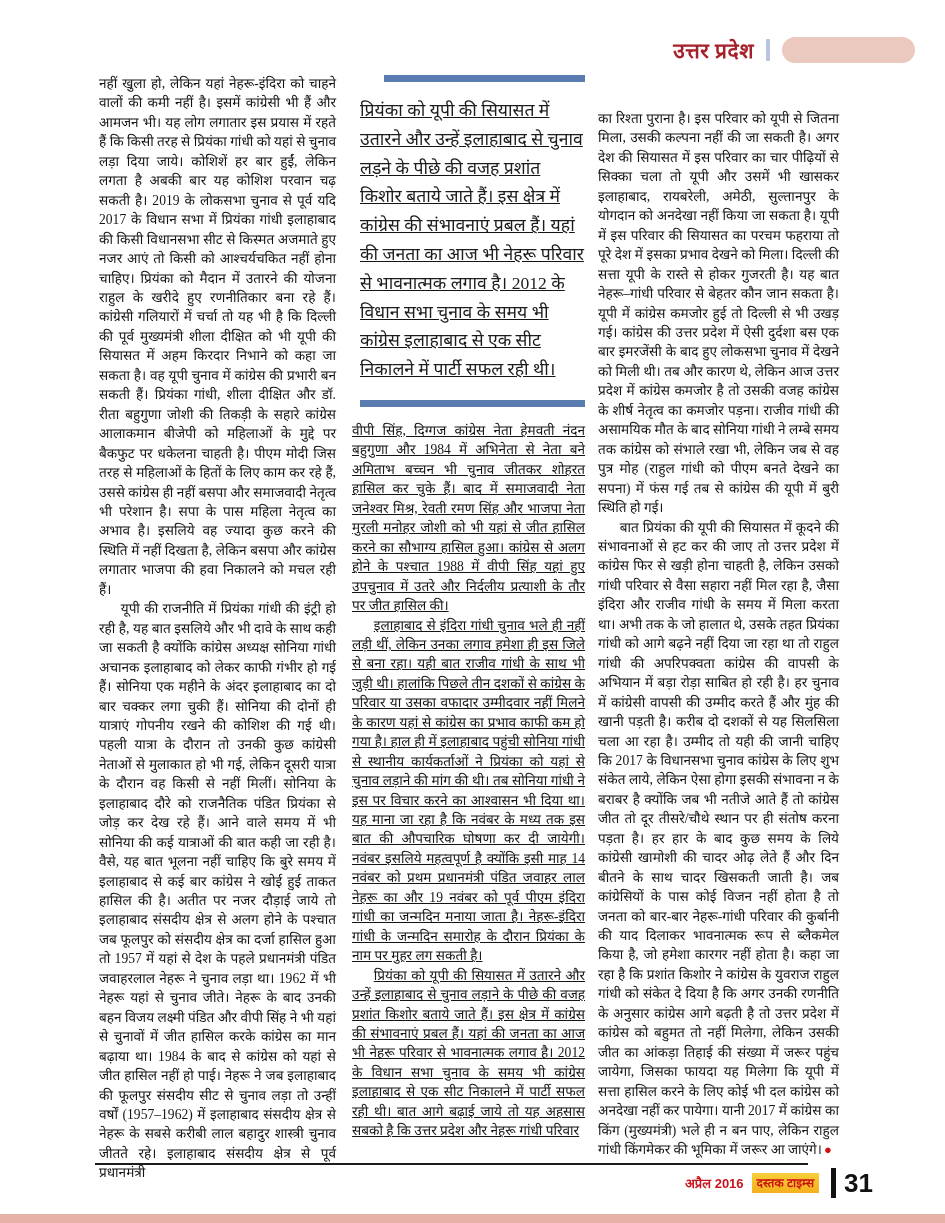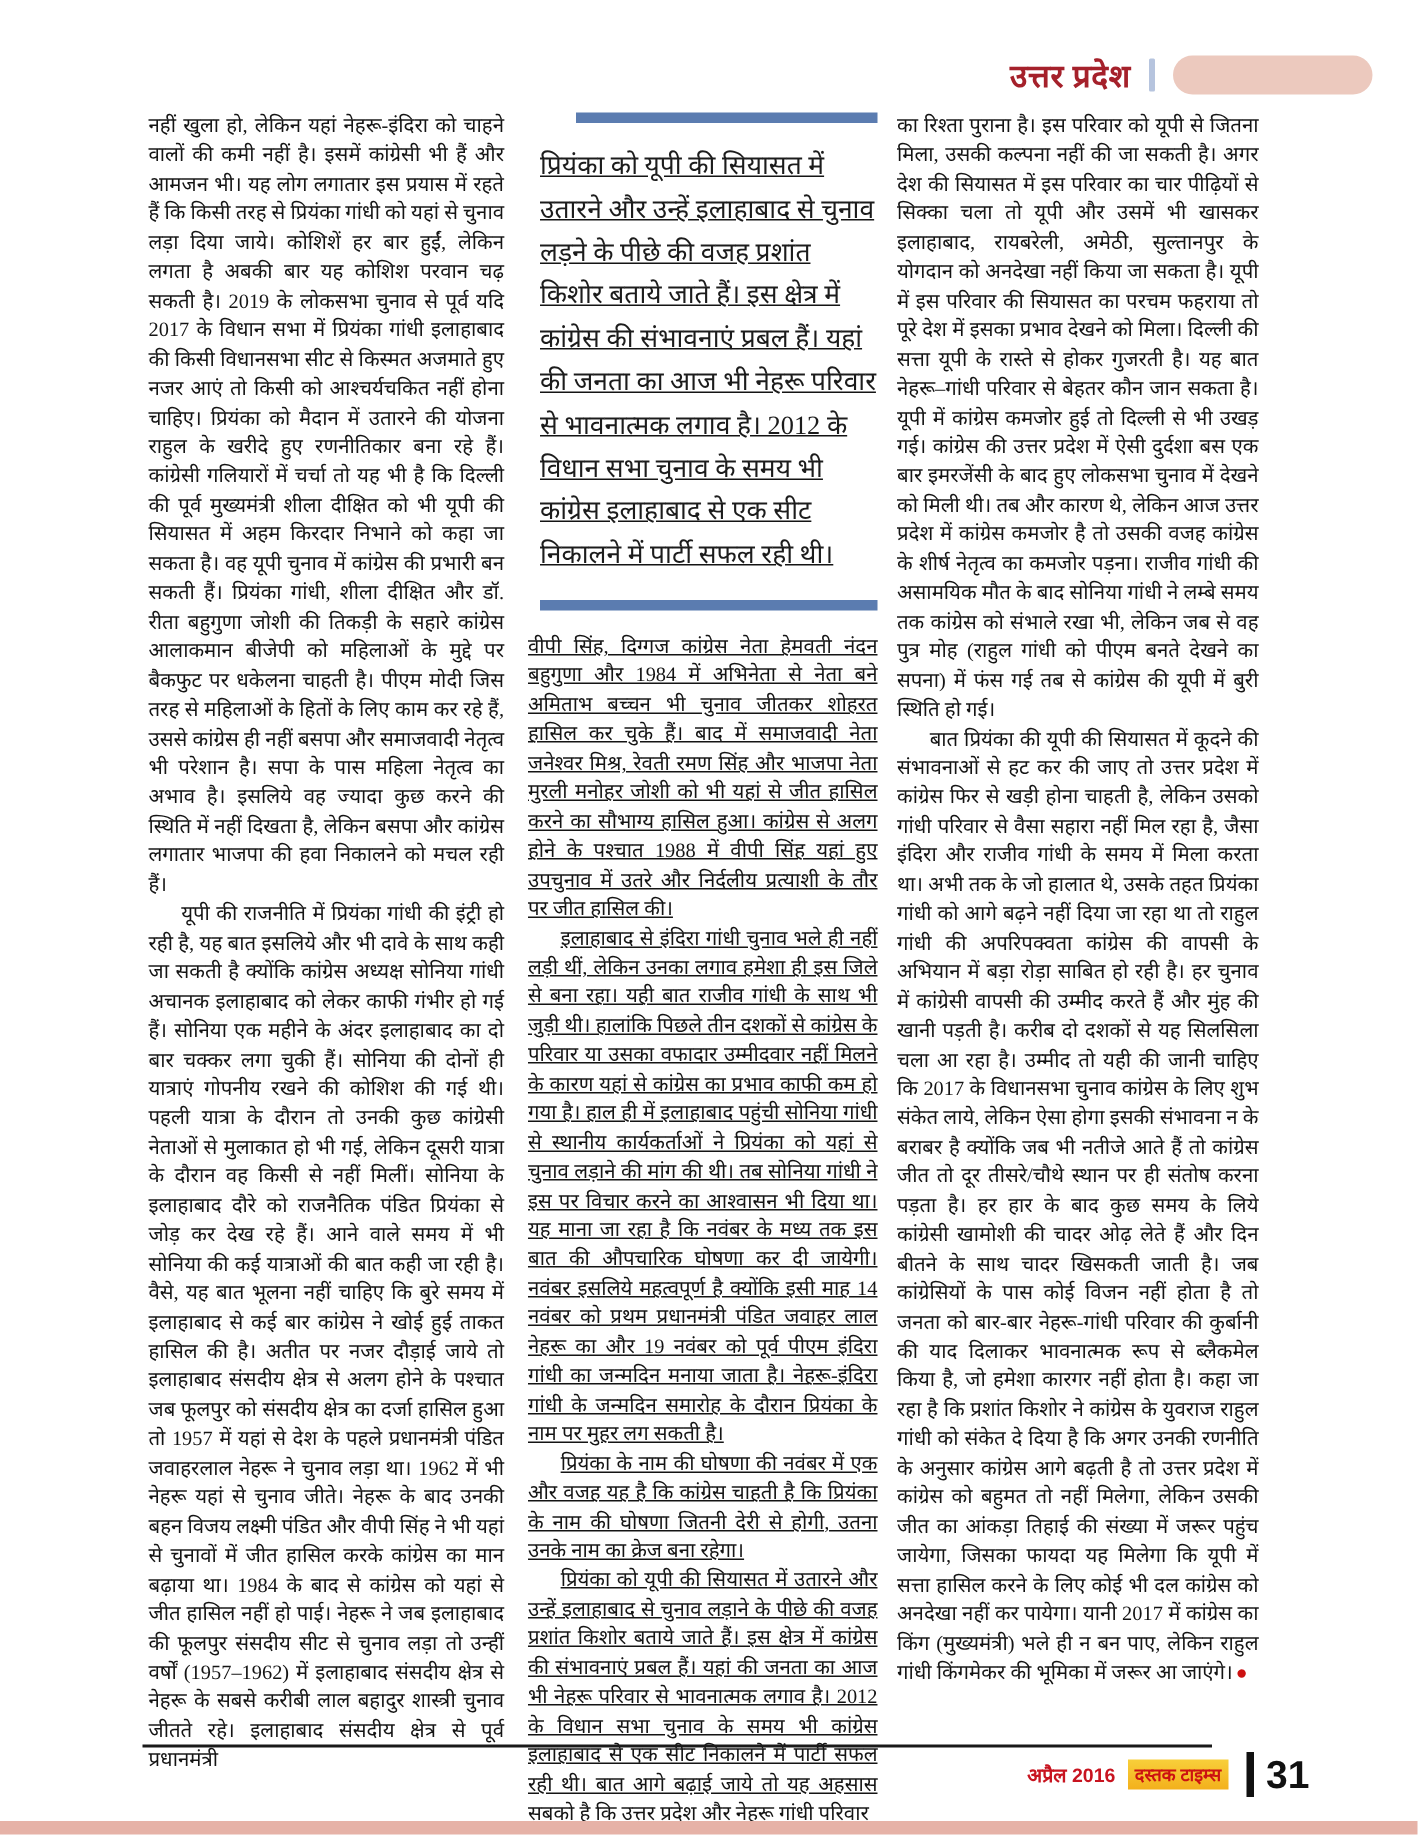--- a/index.html
+++ b/index.html
@@ -35,21 +35,21 @@
     position: absolute; top: 74px;
     width: 237px;
     font-size: 13.6px; line-height: 19.45px;
     text-align: justify;
     color: #141414;
   }
   .col p { text-align: justify; }
   .col p + p { text-indent: 1.6em; }
   #col1 { left: 99px; }
   #col2 { left: 352px; top: 75px; width: 233px; text-decoration: underline; }
-  #col3 { left: 598px; width: 241px; }
+  #col3 { left: 598px; width: 241px; margin-top: 35px; }
 
   
   .pull-quote { margin-bottom: 14px; }
   .pq-bar-top {
     height: 7px; background: #5b7cb0;
     margin-left: 32px; margin-bottom: 14px;
   }
   .pq-bar-bottom {
     height: 7px; background: #5b7cb0;
     margin-left: 8px; margin-top: 16px;
@@ -118,21 +118,20 @@
 
   <div class="col" id="col2">
     <div class="pull-quote">
       <div class="pq-bar-top"></div>
       <div class="pq-text">प्रियंका को यूपी की सियासत में उतारने और उन्हें इलाहाबाद से चुनाव लड़ने के पीछे की वजह प्रशांत किशोर बताये जाते हैं। इस क्षेत्र में कांग्रेस की संभावनाएं प्रबल हैं। यहां की जनता का आज भी नेहरू परिवार से भावनात्मक लगाव है। 2012 के विधान सभा चुनाव के समय भी कांग्रेस इलाहाबाद से एक सीट निकालने में पार्टी सफल रही थी।</div>
       <div class="pq-bar-bottom"></div>
     </div>
     <div>
         <p>वीपी सिंह, दिग्गज कांग्रेस नेता हेमवती नंदन बहुगुणा और 1984 में अभिनेता से नेता बने अमिताभ बच्चन भी चुनाव जीतकर शोहरत हासिल कर चुके हैं। बाद में समाजवादी नेता जनेश्वर मिश्र, रेवती रमण सिंह और भाजपा नेता मुरली मनोहर जोशी को भी यहां से जीत हासिल करने का सौभाग्य हासिल हुआ। कांग्रेस से अलग होने के पश्चात 1988 में वीपी सिंह यहां हुए उपचुनाव में उतरे और निर्दलीय प्रत्याशी के तौर पर जीत हासिल की।</p>
         <p>इलाहाबाद से इंदिरा गांधी चुनाव भले ही नहीं लड़ी थीं, लेकिन उनका लगाव हमेशा ही इस जिले से बना रहा। यही बात राजीव गांधी के साथ भी जुड़ी थी। हालांकि पिछले तीन दशकों से कांग्रेस के परिवार या उसका वफादार उम्मीदवार नहीं मिलने के कारण यहां से कांग्रेस का प्रभाव काफी कम हो गया है। हाल ही में इलाहाबाद पहुंची सोनिया गांधी से स्थानीय कार्यकर्ताओं ने प्रियंका को यहां से चुनाव लड़ाने की मांग की थी। तब सोनिया गांधी ने इस पर विचार करने का आश्वासन भी दिया था। यह माना जा रहा है कि नवंबर के मध्य तक इस बात की औपचारिक घोषणा कर दी जायेगी। नवंबर इसलिये महत्वपूर्ण है क्योंकि इसी माह 14 नवंबर को प्रथम प्रधानमंत्री पंडित जवाहर लाल नेहरू का और 19 नवंबर को पूर्व पीएम इंदिरा गांधी का जन्मदिन मनाया जाता है। नेहरू-इंदिरा गांधी के  जन्मदिन समारोह के दौरान प्रियंका के नाम पर मुहर लग सकती है।</p>
-        <p>प्रियंका के नाम की घोषणा की नवंबर में एक और वजह यह है कि कांग्रेस चाहती है कि प्रियंका के नाम की  घोषणा जितनी देरी से होगी, उतना उनके नाम का क्रेज बना रहेगा।</p>
         <p>प्रियंका को यूपी की सियासत में उतारने और उन्हें इलाहाबाद से चुनाव लड़ाने के पीछे की वजह प्रशांत किशोर बताये जाते हैं। इस क्षेत्र में कांग्रेस की संभावनाएं प्रबल हैं। यहां की जनता का आज भी नेहरू परिवार से भावनात्मक लगाव है। 2012 के विधान सभा चुनाव के समय भी कांग्रेस इलाहाबाद से एक सीट निकालने में पार्टी सफल रही थी। बात आगे बढ़ाई जाये तो यह अहसास सबको है कि उत्तर प्रदेश और नेहरू गांधी परिवार</p>
       </div>
   </div>
 
   <div class="col" id="col3">
       <p>का रिश्ता पुराना है। इस परिवार को यूपी से जितना मिला, उसकी कल्पना नहीं की जा सकती है। अगर देश की सियासत में इस परिवार का चार पीढ़ियों से सिक्का चला तो यूपी और उसमें भी खासकर इलाहाबाद, रायबरेली, अमेठी, सुल्तानपुर के योगदान को अनदेखा नहीं किया जा सकता है। यूपी में इस परिवार की सियासत का परचम फहराया तो पूरे देश में इसका प्रभाव देखने को मिला। दिल्ली की सत्ता यूपी के रास्ते से होकर गुजरती है। यह बात नेहरू–गांधी परिवार से बेहतर कौन जान सकता है। यूपी में कांग्रेस कमजोर हुई तो दिल्ली से भी उखड़ गई। कांग्रेस की उत्तर प्रदेश में ऐसी दुर्दशा बस एक बार इमरजेंसी के बाद हुए लोकसभा चुनाव में देखने को मिली थी। तब और कारण थे, लेकिन आज उत्तर प्रदेश में कांग्रेस कमजोर है तो उसकी वजह कांग्रेस के शीर्ष नेतृत्व का कमजोर पड़ना। राजीव गांधी की असामयिक मौत के बाद सोनिया गांधी ने लम्बे समय तक कांग्रेस को संभाले रखा भी, लेकिन जब से वह पुत्र मोह (राहुल गांधी को पीएम बनते देखने का सपना) में फंस गई तब से कांग्रेस की यूपी में बुरी स्थिति हो गई।</p>
       <p>बात प्रियंका की यूपी की सियासत में कूदने की संभावनाओं से हट कर की जाए तो उत्तर प्रदेश में कांग्रेस फिर से खड़ी होना चाहती है, लेकिन उसको गांधी परिवार से वैसा सहारा नहीं मिल रहा है, जैसा इंदिरा और राजीव गांधी के समय में मिला करता था। अभी तक के जो हालात थे, उसके तहत प्रियंका गांधी को आगे बढ़ने नहीं दिया जा रहा था तो राहुल गांधी की अपरिपक्वता कांग्रेस की वापसी के अभियान में बड़ा रोड़ा साबित हो रही है। हर चुनाव में कांग्रेसी वापसी की उम्मीद करते हैं  और मुंह की खानी पड़ती है। करीब दो दशकों से यह सिलसिला चला आ रहा है। उम्मीद तो यही की जानी चाहिए कि 2017 के विधानसभा चुनाव कांग्रेस के लिए शुभ संकेत लाये, लेकिन ऐसा होगा इसकी संभावना न के बराबर है क्योंकि जब भी नतीजे आते हैं तो कांग्रेस जीत तो दूर तीसरे/चौथे स्थान पर ही संतोष करना पड़ता है। हर हार के बाद कुछ समय के लिये कांग्रेसी खामोशी की चादर ओढ़ लेते हैं और दिन बीतने के साथ चादर खिसकती जाती है। जब कांग्रेसियों के पास कोई विजन नहीं होता है तो जनता को बार-बार नेहरू-गांधी परिवार की कुर्बानी की याद दिलाकर भावनात्मक रूप से ब्लैकमेल किया है, जो हमेशा कारगर नहीं होता है। कहा जा रहा है कि प्रशांत किशोर ने कांग्रेस के युवराज राहुल गांधी को संकेत दे दिया है कि अगर उनकी रणनीति के अनुसार कांग्रेस आगे बढ़ती है तो उत्तर प्रदेश में कांग्रेस को बहुमत तो नहीं मिलेगा, लेकिन उसकी जीत का आंकड़ा तिहाई की संख्या में जरूर पहुंच जायेगा, जिसका फायदा यह मिलेगा कि यूपी में सत्ता हासिल करने के लिए कोई भी दल कांग्रेस को अनदेखा नहीं कर पायेगा। यानी 2017 में कांग्रेस का किंग (मुख्यमंत्री) भले ही न बन पाए, लेकिन राहुल गांधी किंगमेकर की भूमिका में जरूर आ जाएंगे।<span class="end-mark">●</span></p>
     </div>
 
   <div class="footer-rule"></div>

